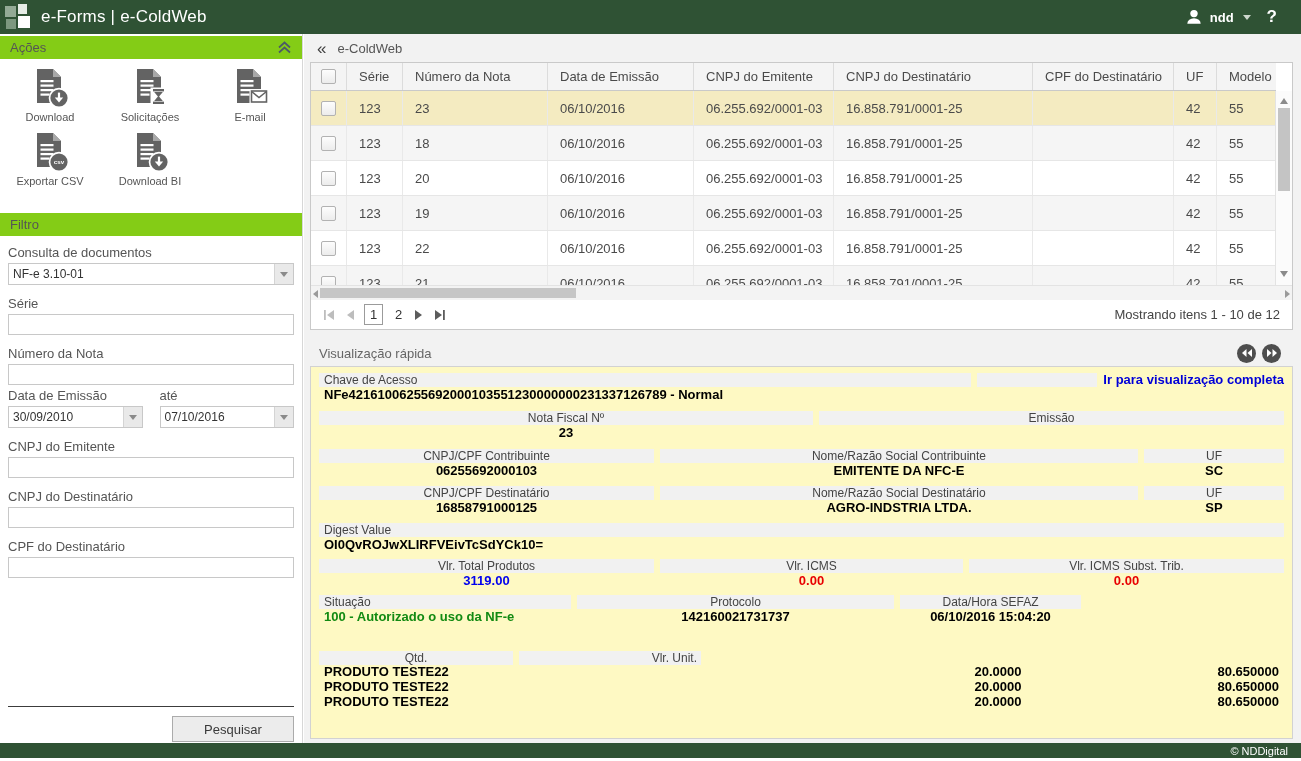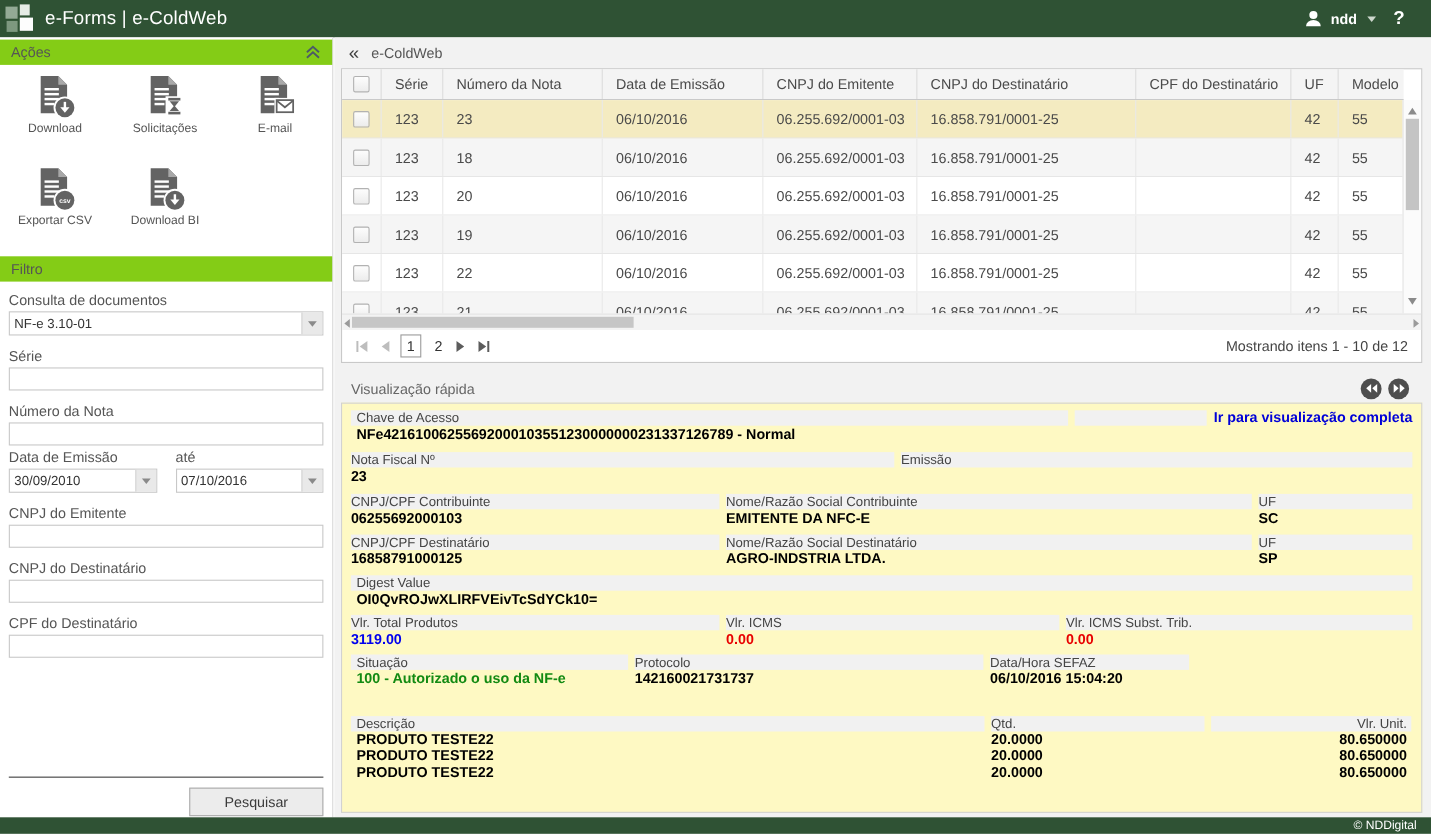--- a/index.html
+++ b/index.html
@@ -23,21 +23,21 @@
   .caret{width:0;height:0;border-left:4px solid transparent;border-right:4px solid transparent;
     border-top:5px solid #cdd7cd;margin-left:2px}
   .help-btn{font-size:17px;font-weight:bold;color:#fff}
   
   .sidebar{position:absolute;left:0;top:34px;width:303px;height:709px;background:#fff;
     border-right:1px solid #d7d7d7;box-sizing:border-box}
   .panel-hdr{height:23px;background:#84cc16;display:flex;align-items:center;
     padding:0 10px;font-size:13px;color:#555;margin-top:2px}
   .panel-hdr .sp{flex:1}
   .actions{padding:8px 0 4px;display:grid;grid-template-columns:100px 100px 100px;
-    row-gap:28px;justify-items:center}
+    row-gap:8px;justify-items:center}
   .action{display:flex;flex-direction:column;align-items:center;gap:2px;
     font-size:11px;color:#555;cursor:default;min-width:64px}
   .filtro-hdr{margin-top:22px}
   .filter{padding:6px 8px 0;font-size:13px;color:#555}
   .f-label{margin:11px 0 3px}
   .f-label:first-child{margin-top:3px}
   .txt{width:100%;box-sizing:border-box;height:21px;border:1px solid #c8c8c8;background:#fff;
     font:12px "Liberation Sans","DejaVu Sans",sans-serif;color:#333;padding:0 4px}
   .combo{display:flex;height:22px;border:1px solid #c8c8c8;box-sizing:border-box;background:#fff}
   .combo .val{flex:1;padding:3px 4px 0;font-size:12px;color:#333;white-space:nowrap;overflow:hidden}
@@ -99,21 +99,21 @@
     display:flex;align-items:center;padding:0 12px 0 9px;font-size:13px;color:#666}
   .qv-nav{margin-left:auto;display:flex;gap:6px}
   .nb{width:19px;height:19px;border-radius:50%;background:#4e4e4e;display:flex;
     align-items:center;justify-content:center}
   .qv-body{position:absolute;left:6px;top:332px;width:983px;height:373px;background:#fef9c3;
     border:1px solid #d2d2d2;box-sizing:border-box;padding:6px 8px;font-size:12px;color:#444}
   .lrow{display:flex;gap:6px;height:14px;line-height:14px;white-space:nowrap}
   .vrow{display:flex;gap:6px;height:16px;line-height:15px;font-weight:bold;color:#000;font-size:13px;white-space:nowrap}
   .strip{background:#f1f1f1;box-sizing:border-box}
   .cell{box-sizing:border-box;overflow:hidden}
-  .ta-c{}.ta-l{text-align:left;padding-left:5px}.ta-r{text-align:right;padding-right:4px}
+  .ta-c{text-align:center}.ta-l{text-align:left;padding-left:5px}.ta-r{text-align:right;padding-right:4px}
   .w-cha{width:672px}.w-chb{width:124px}
   .w-1a{width:494px}.w-1b{flex:1}
   .w-3a{width:335px}.w-3b{width:478px}.w-3c{flex:1}
   .w-va{width:335px}.w-vb{width:303px}.w-vc{flex:1}
   .w-sa{width:252px}.w-sb{width:317px}.w-sc{width:181px}.w-sd{flex:1}
   .w-pa{width:576px}.w-pb{width:194px}.w-pc{width:182px}
   .qv-link{flex:1;text-align:right;font-weight:bold;color:#0000d8;font-size:13px}
   .blue{color:#0000ee}.red{color:#e80000}.green{color:#128a12}
   .mt8{margin-top:8px}.mt7{margin-top:7px}.mt6{margin-top:6px}.mt26{margin-top:26px}
   .prod-row{height:15px;line-height:14.5px}
@@ -516,21 +516,20 @@
       <span class="cell w-sd"></span>
     </div>
     <div class="vrow">
       <span class="cell w-sa ta-l green">100 - Autorizado o uso da NF-e</span>
       <span class="cell w-sb ta-c">142160021731737</span>
       <span class="cell w-sc ta-c">06/10/2016 15:04:20</span>
       <span class="cell w-sd"></span>
     </div>
 
     <div class="lrow mt26">
-      <span class="cell strip w-pa ta-l">Descrição</span>
       <span class="cell strip w-pb ta-c">Qtd.</span>
       <span class="cell strip w-pc ta-r">Vlr. Unit.</span>
     </div>
 
       <div class="vrow prod-row">
         <span class="cell w-pa ta-l">PRODUTO TESTE22</span>
         <span class="cell w-pb ta-c">20.0000</span>
         <span class="cell w-pc ta-r">80.650000</span>
       </div>
 

